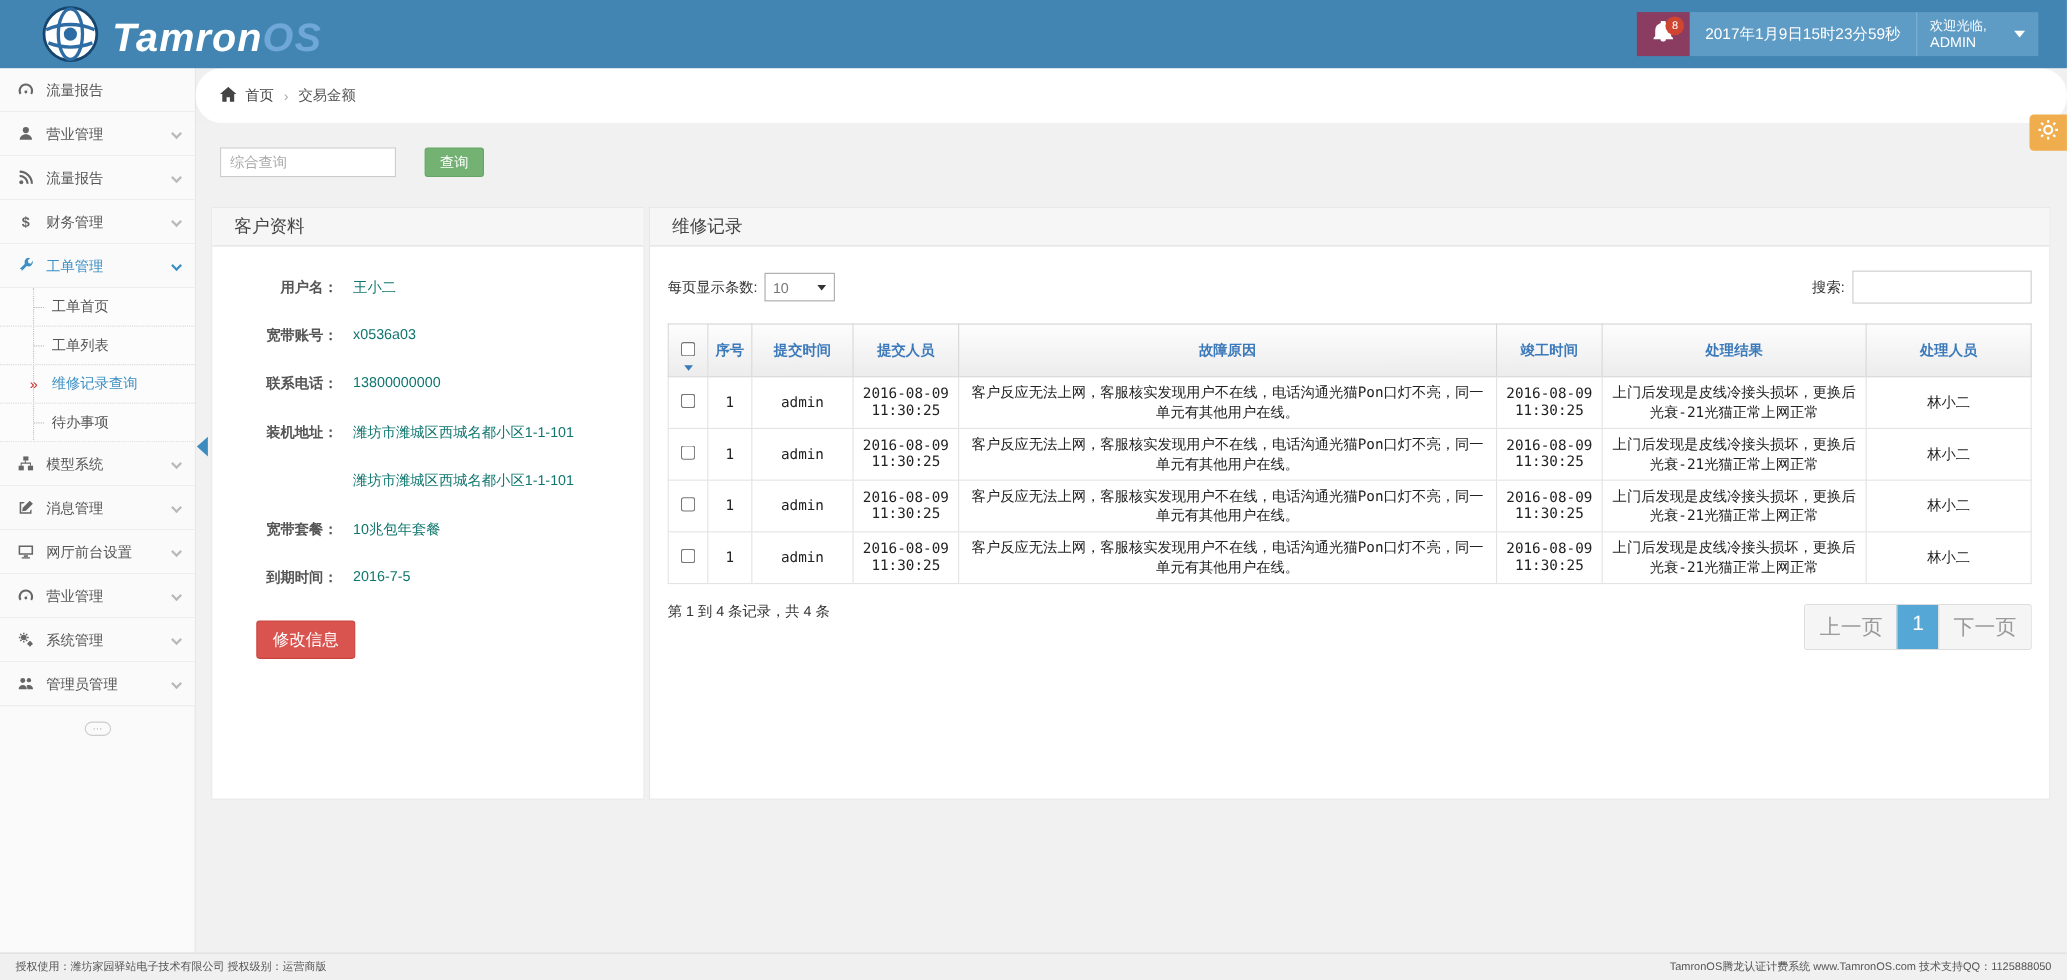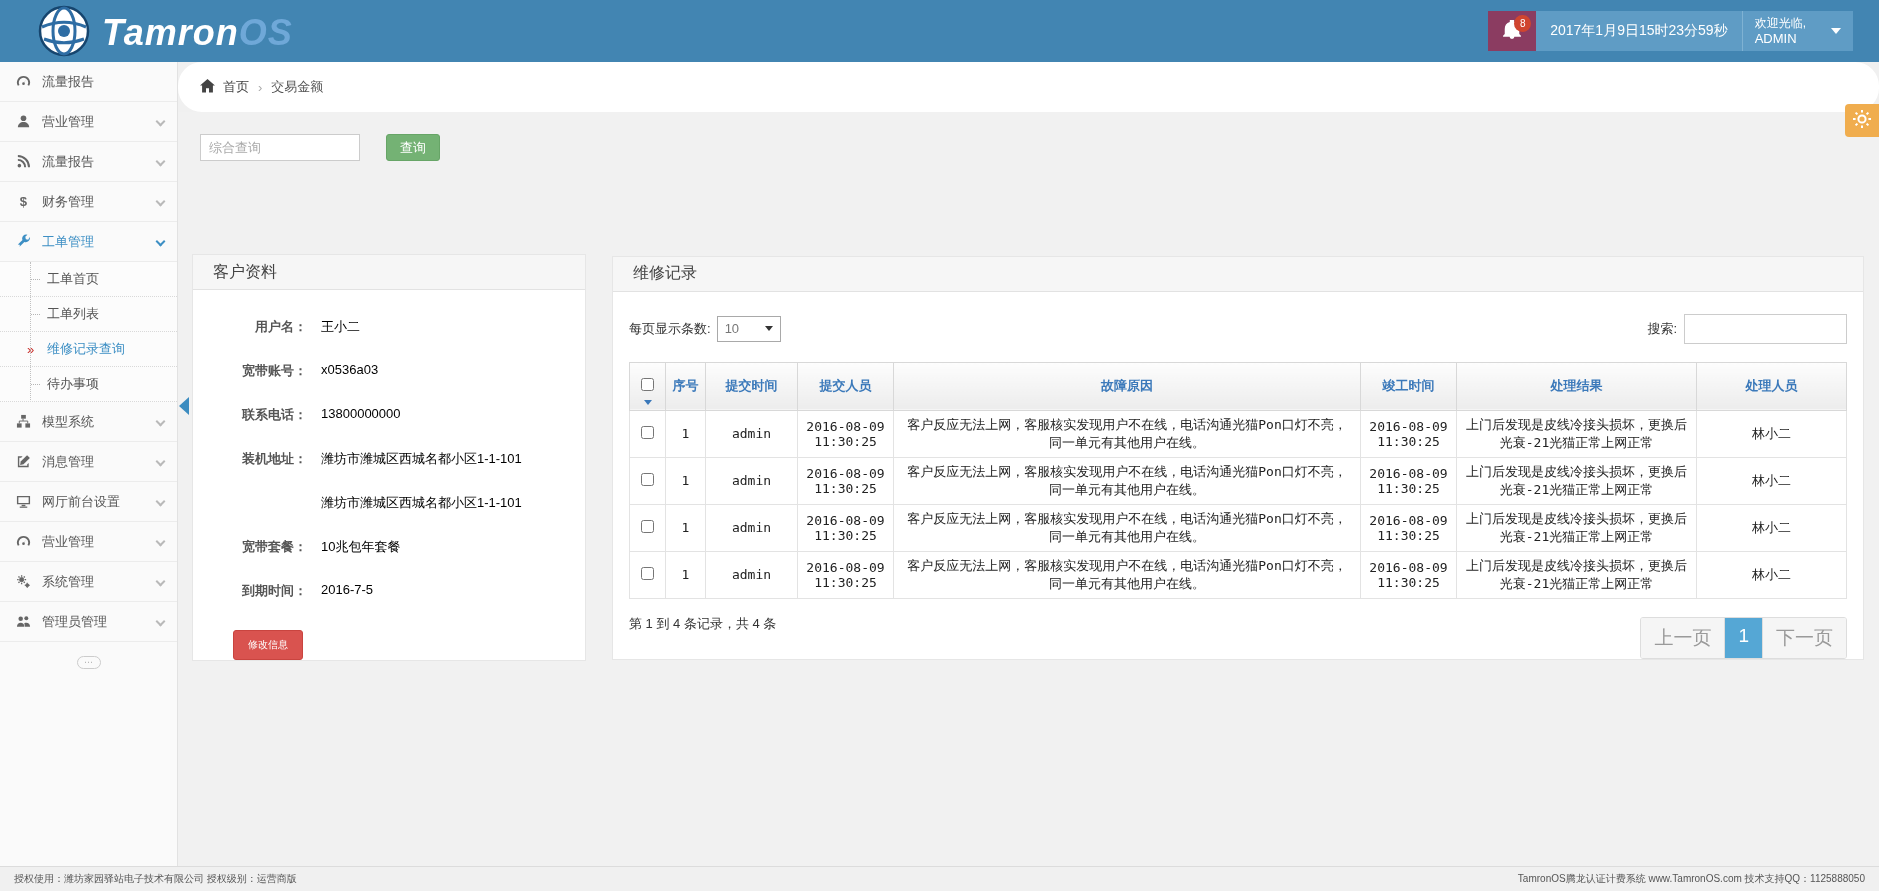--- a/index.html
+++ b/index.html
@@ -45,32 +45,32 @@
   .bc-home { display:flex; align-items:center; gap:8px; cursor:pointer; color:#444; }
 
   
   .content { position:absolute; left:178px; top:112px; right:0; bottom:25px; background:#f1f1f1; }
   .gear-fab { position:absolute; right:0; top:-8px; width:34px; height:33px; background:#f0ad4e; border-radius:4px 0 0 4px; display:flex; align-items:center; justify-content:center; cursor:pointer; z-index:5; }
   .search-row { position:absolute; left:22px; top:22px; display:flex; align-items:center; }
   .search-input { width:160px; height:27px; border:1px solid #ccc; background:#fff; padding:0 8px; font-size:13px; color:#333; font-family:"Liberation Sans",sans-serif; }
   .search-input::placeholder { color:#aaa; }
   .btn-green { margin-left:26px; height:27px; padding:0 13px; background:#74b274; border:1px solid #67a567; border-radius:3px; color:#fff; font-size:13px; cursor:pointer; font-family:"Liberation Sans",sans-serif; }
 
-  .panels { position:absolute; left:14px; right:15px; top:76px; height:539px; display:flex; gap:26px;align-items:center; }
+  .panels { position:absolute; left:14px; right:15px; top:76px; height:539px; display:flex; gap:4px; }
   .panel { background:#fff; border:1px solid #e6e6e6; }
   .panel-hd { height:35px; background:#f6f6f6; border-bottom:1px solid #e2e2e2; display:flex; align-items:center; padding-left:20px; font-size:16px; color:#444; }
   .left-panel { width:394px; }
   .right-panel { flex:1; }
 
   
   .cust-body { padding:28px 10px 0 18px; font-size:13px; }
   .f-row { display:flex; margin-bottom:26px; }
   .f-label { flex:0 0 96px; text-align:right; font-weight:bold; color:#555; }
-  .f-value { margin-left:14px; color:#000000; }
-  .btn-red { margin:4px 0 0 22px; padding:7px 14px; background:#d9534f; border:1px solid #c9443f; border-radius:3px; color:#fff; font-size:10px; cursor:pointer; font-family:"Liberation Sans",sans-serif; }
+  .f-value { margin-left:14px; color:#0f766e; }
+  .btn-red { margin:4px 0 0 22px; padding:7px 14px; background:#d9534f; border:1px solid #c9443f; border-radius:3px; color:#fff; font-size:15px; cursor:pointer; font-family:"Liberation Sans",sans-serif; }
 
   
   .rec-body { padding:0 16px; }
   .controls { margin-top:22px; display:flex; justify-content:space-between; align-items:center; font-size:13px; color:#333; }
   .ps-wrap { display:flex; align-items:center; }
   .pagesize { display:inline-flex; align-items:center; justify-content:space-between; width:64px; height:26px; border:1px solid #a9a9a9; background:#fff; padding:0 7px; margin-left:6px; color:#777; cursor:pointer; }
   .pagesize .caret { width:0; height:0; border-left:4px solid transparent; border-right:4px solid transparent; border-top:5px solid #333; }
   .srch-wrap { display:flex; align-items:center; gap:7px; }
   .srch-input { width:163px; height:30px; border:1px solid #ccc; background:#fff; padding:0 6px; font-size:13px; }
 

